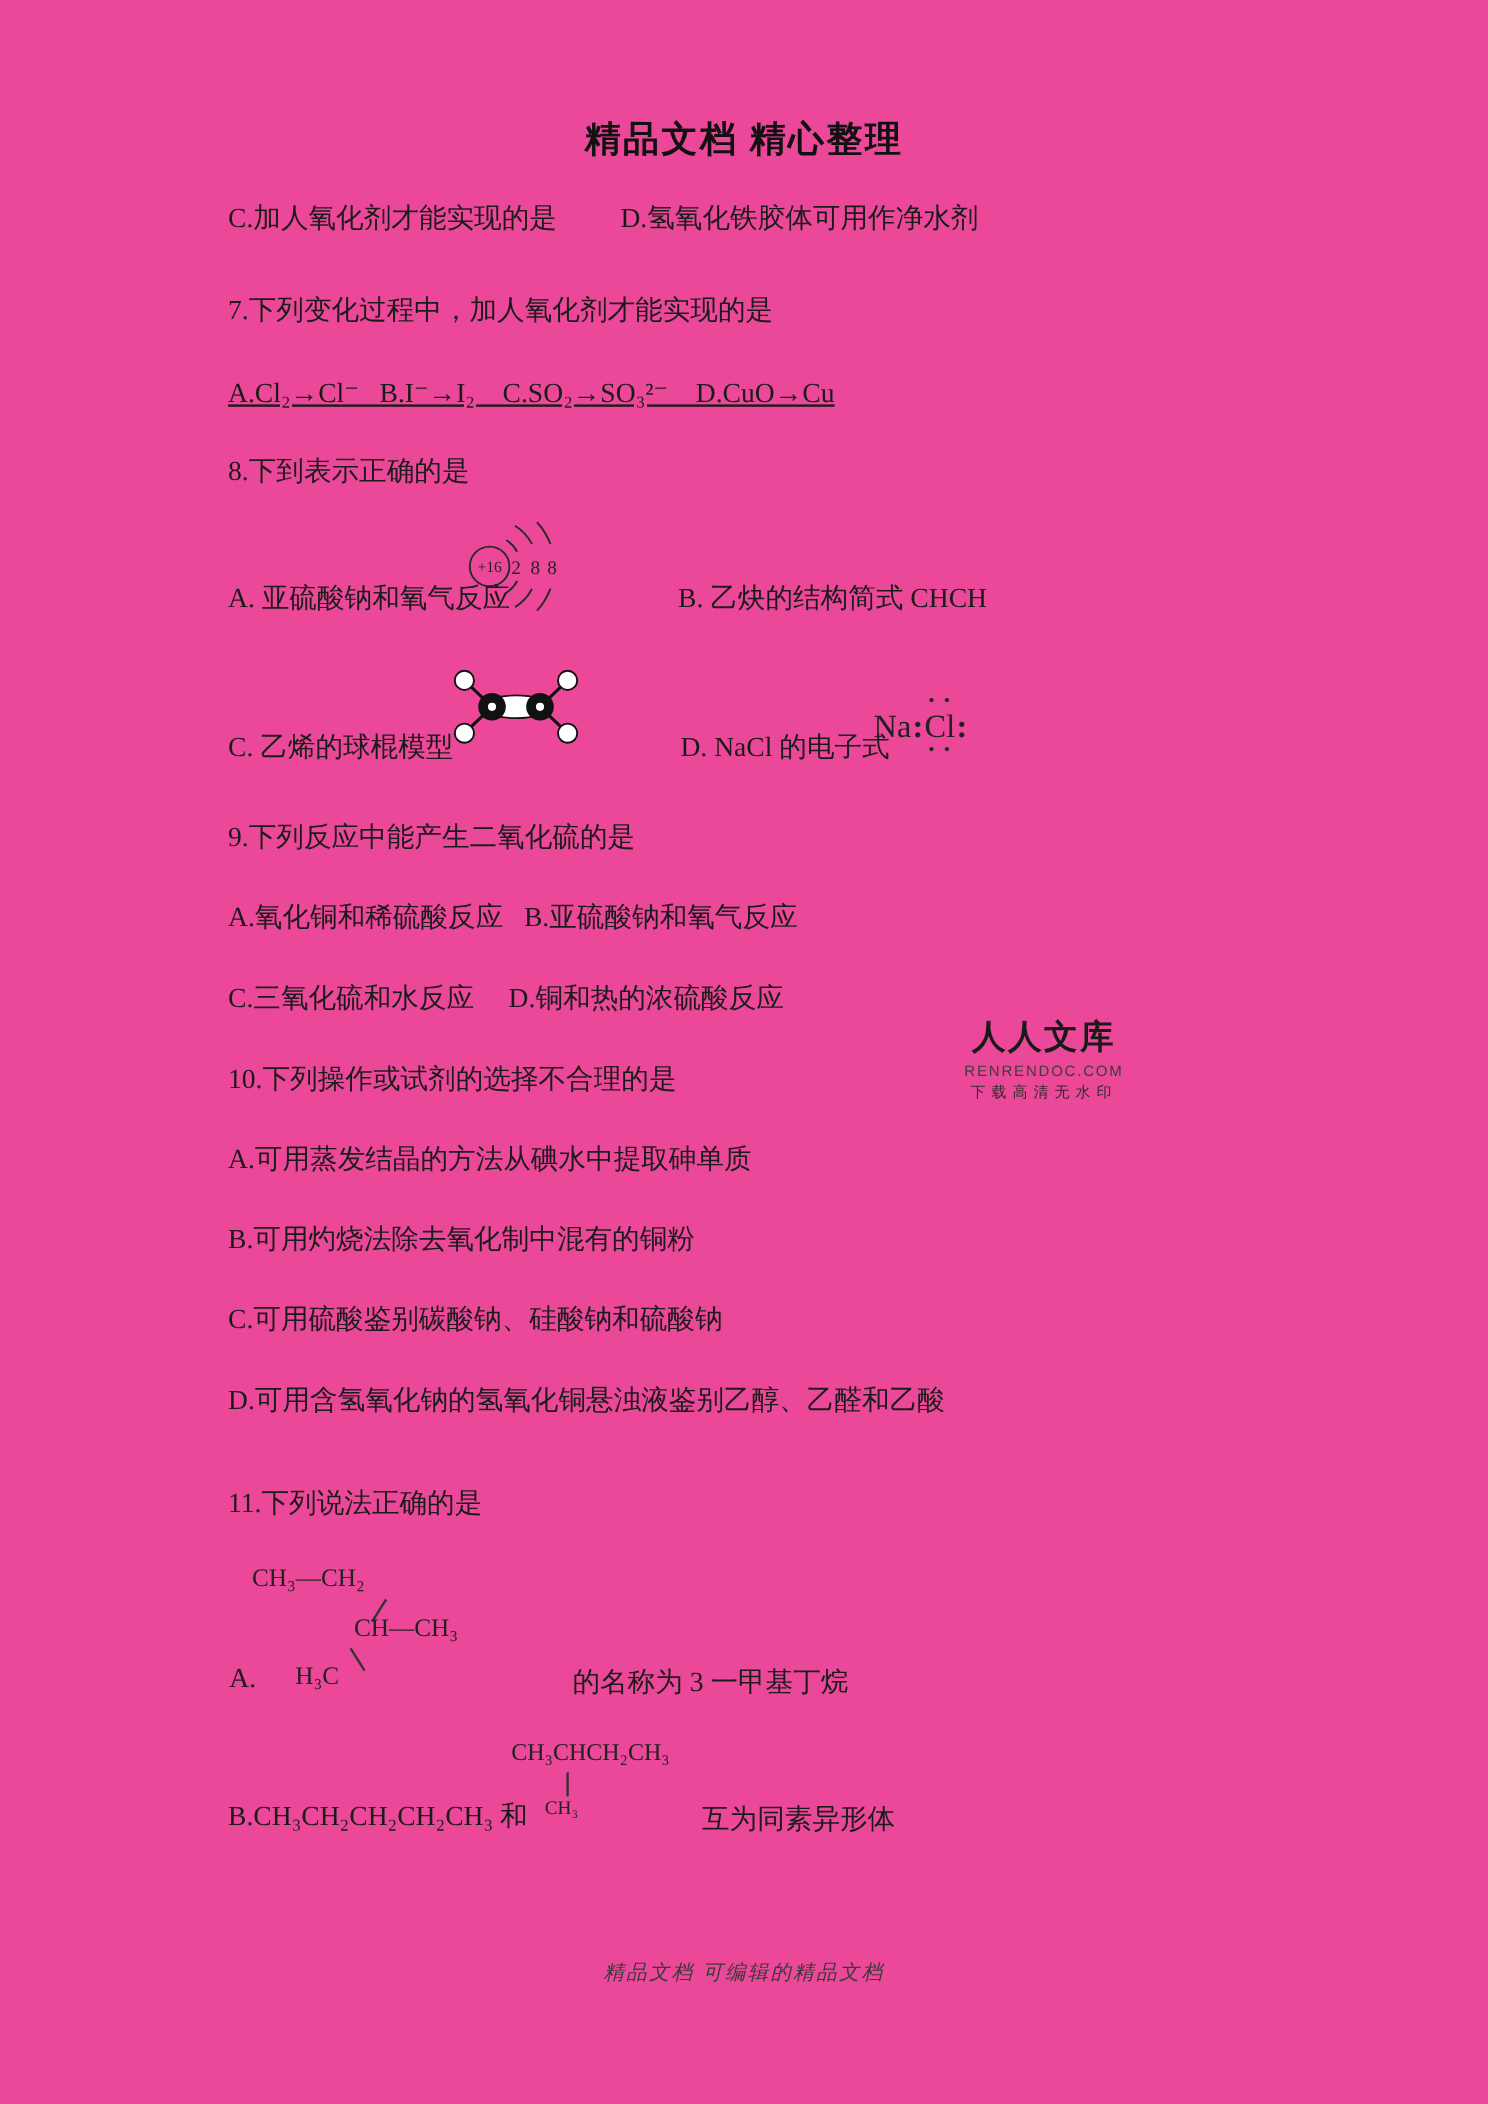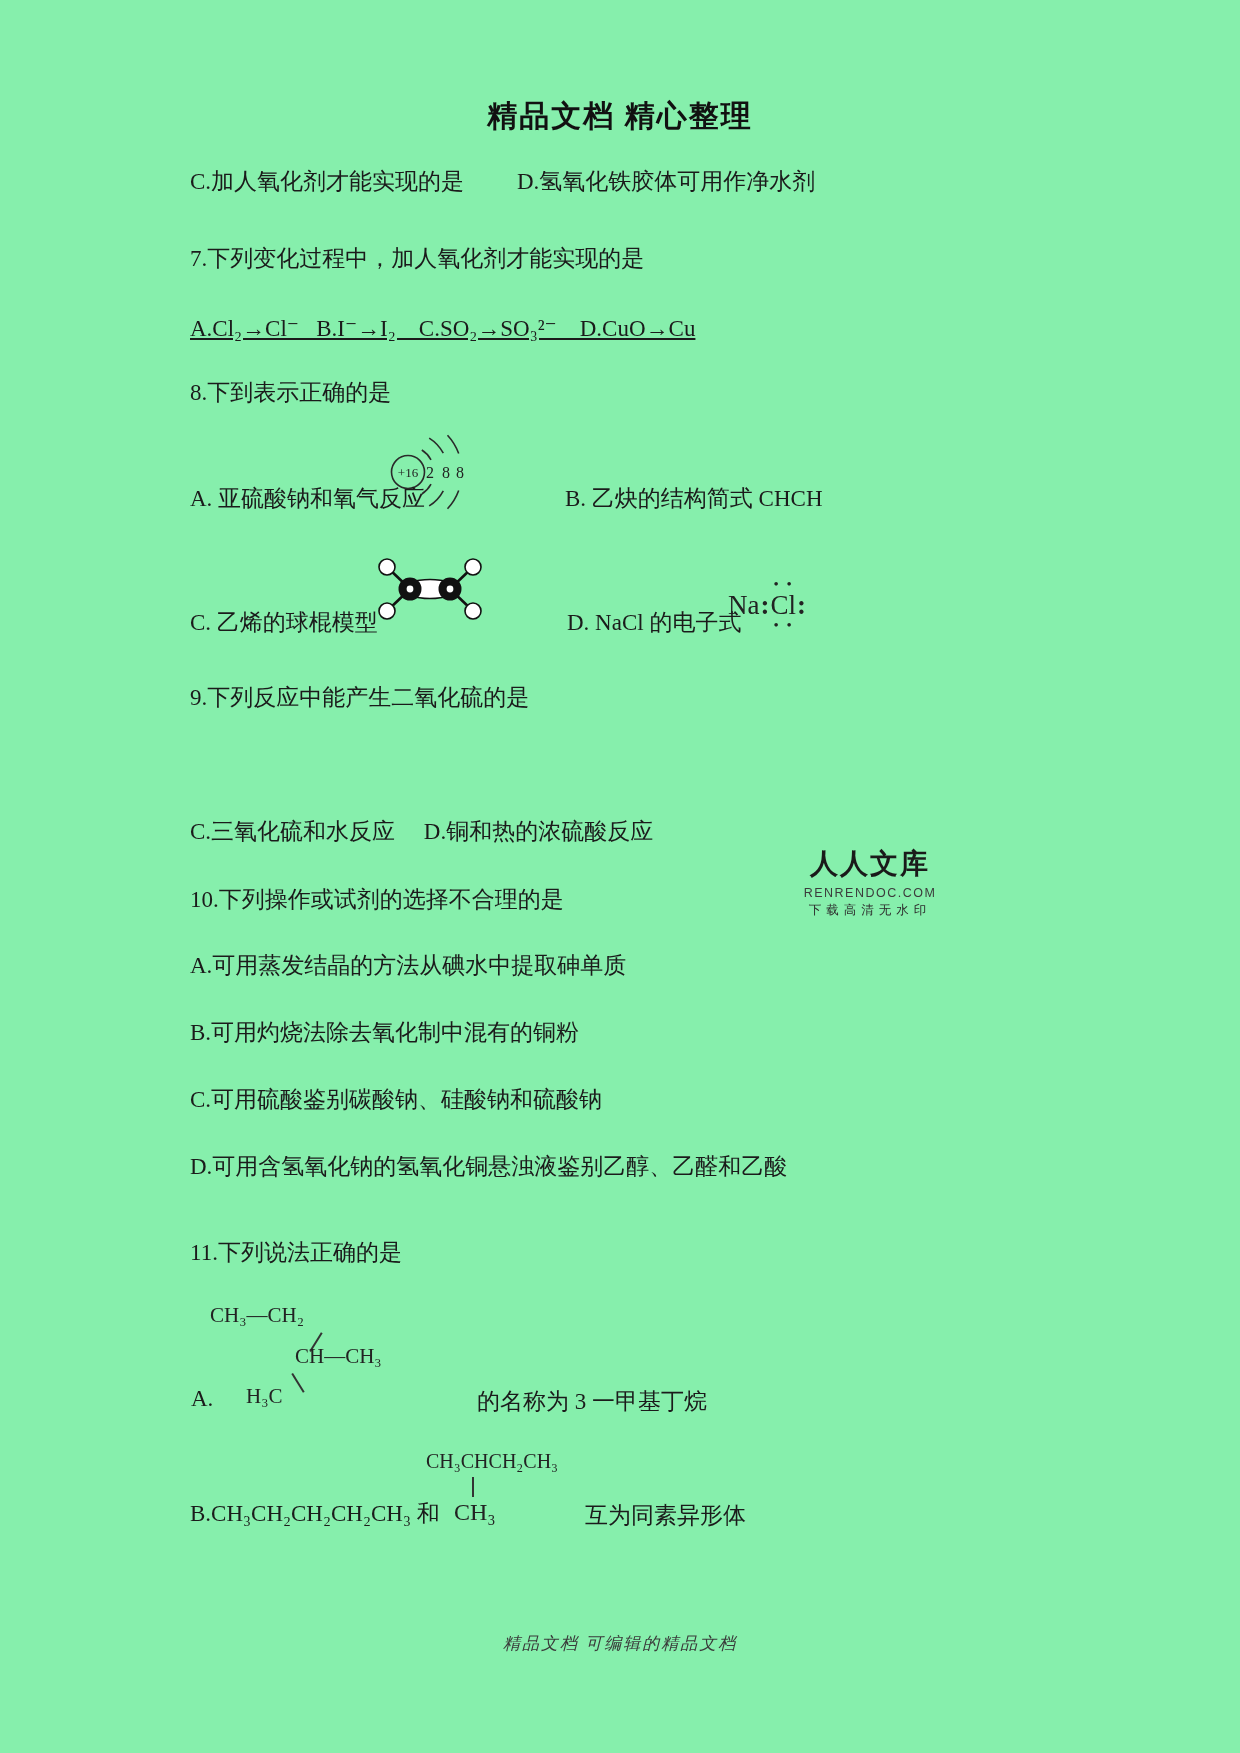--- a/index.html
+++ b/index.html
@@ -2,21 +2,21 @@
 <html><head>
 <meta charset="utf-8">
 <style>
   * { margin: 0; padding: 0; box-sizing: border-box; }
   html, body { background: #e9e9e9; }
   .page {
     position: relative;
     width: 1240px;
     height: 1753px;
     margin: 0 auto;
-    background: #86efac;
+    background: #ec4899;
     font-family: "Liberation Serif", "DejaVu Serif", serif;
     color: #1b1b1b;
     overflow: hidden;
   }
   .abs { position: absolute; white-space: pre; }
   .doc-title {
     left: 0; right: 0; top: 96px;
     text-align: center;
     font-size: 30px;
     font-weight: bold;
@@ -123,20 +123,21 @@
   </svg>
 
   <div class="abs body-line" style="left:190px; top:607px;">C. 乙烯的球棍模型</div>
   <div class="abs body-line" style="left:567px; top:607px;">D. NaCl 的电子式</div>
 
   <div class="nacl">
     <span>Na</span><span class="colon">:</span><span class="cl-wrap"><span class="dots-row dots-top">• •</span><span>Cl</span><span class="dots-row dots-bottom">• •</span></span><span class="colon">:</span>
   </div>
 
   <div class="abs body-line" style="left:190px; top:682px;">9.下列反应中能产生二氧化硫的是</div>
+  <div class="abs body-line" style="left:190px; top:749px;">A.氧化铜和稀硫酸反应   B.亚硫酸钠和氧气反应</div>
   <div class="abs body-line" style="left:190px; top:816px;">C.三氧化硫和水反应     D.铜和热的浓硫酸反应</div>
 
   <div class="watermark">
     <div class="wm-title">人人文库</div>
     <div class="wm-domain">RENRENDOC.COM</div>
     <div class="wm-tagline">下载高清无水印</div>
   </div>
 
   <div class="abs body-line" style="left:190px; top:884px;">10.下列操作或试剂的选择不合理的是</div>
   <div class="abs body-line" style="left:190px; top:950px;">A.可用蒸发结晶的方法从碘水中提取砷单质</div>
@@ -149,19 +150,19 @@
   <div class="abs struct-text" style="left:210px; top:1303px;">CH₃—CH₂</div>
   <div class="bond" style="left:315px; top:1331px; height:22px; transform: rotate(32deg);"></div>
   <div class="abs struct-text" style="left:295px; top:1344px;">CH—CH₃</div>
   <div class="bond" style="left:297px; top:1372px; height:22px; transform: rotate(-32deg);"></div>
   <div class="abs struct-text" style="left:246px; top:1384px;">H₃C</div>
   <div class="abs body-line" style="left:191px; top:1386px;">A.</div>
   <div class="abs body-line" style="left:477px; top:1386px;">的名称为 3 一甲基丁烷</div>
 
   <div class="abs struct-text" style="left:426px; top:1450px; font-size:20px;">CH₃CHCH₂CH₃</div>
   <div class="bond" style="left:472px; top:1477px; height:20px;"></div>
-  <div class="abs struct-text" style="left:454px; top:1499px; font-size:24px;">CH₃</div>
+  <div class="abs struct-text" style="left:454px; top:1499px; font-size:16px;">CH₃</div>
   <div class="abs body-line" style="left:190px; top:1498px;">B.CH₃CH₂CH₂CH₂CH₃ 和</div>
   <div class="abs body-line" style="left:585px; top:1500px;">互为同素异形体</div>
 
   <div class="abs footer-line">精品文档 可编辑的精品文档</div>
 
 </div>
 
 </body></html>

